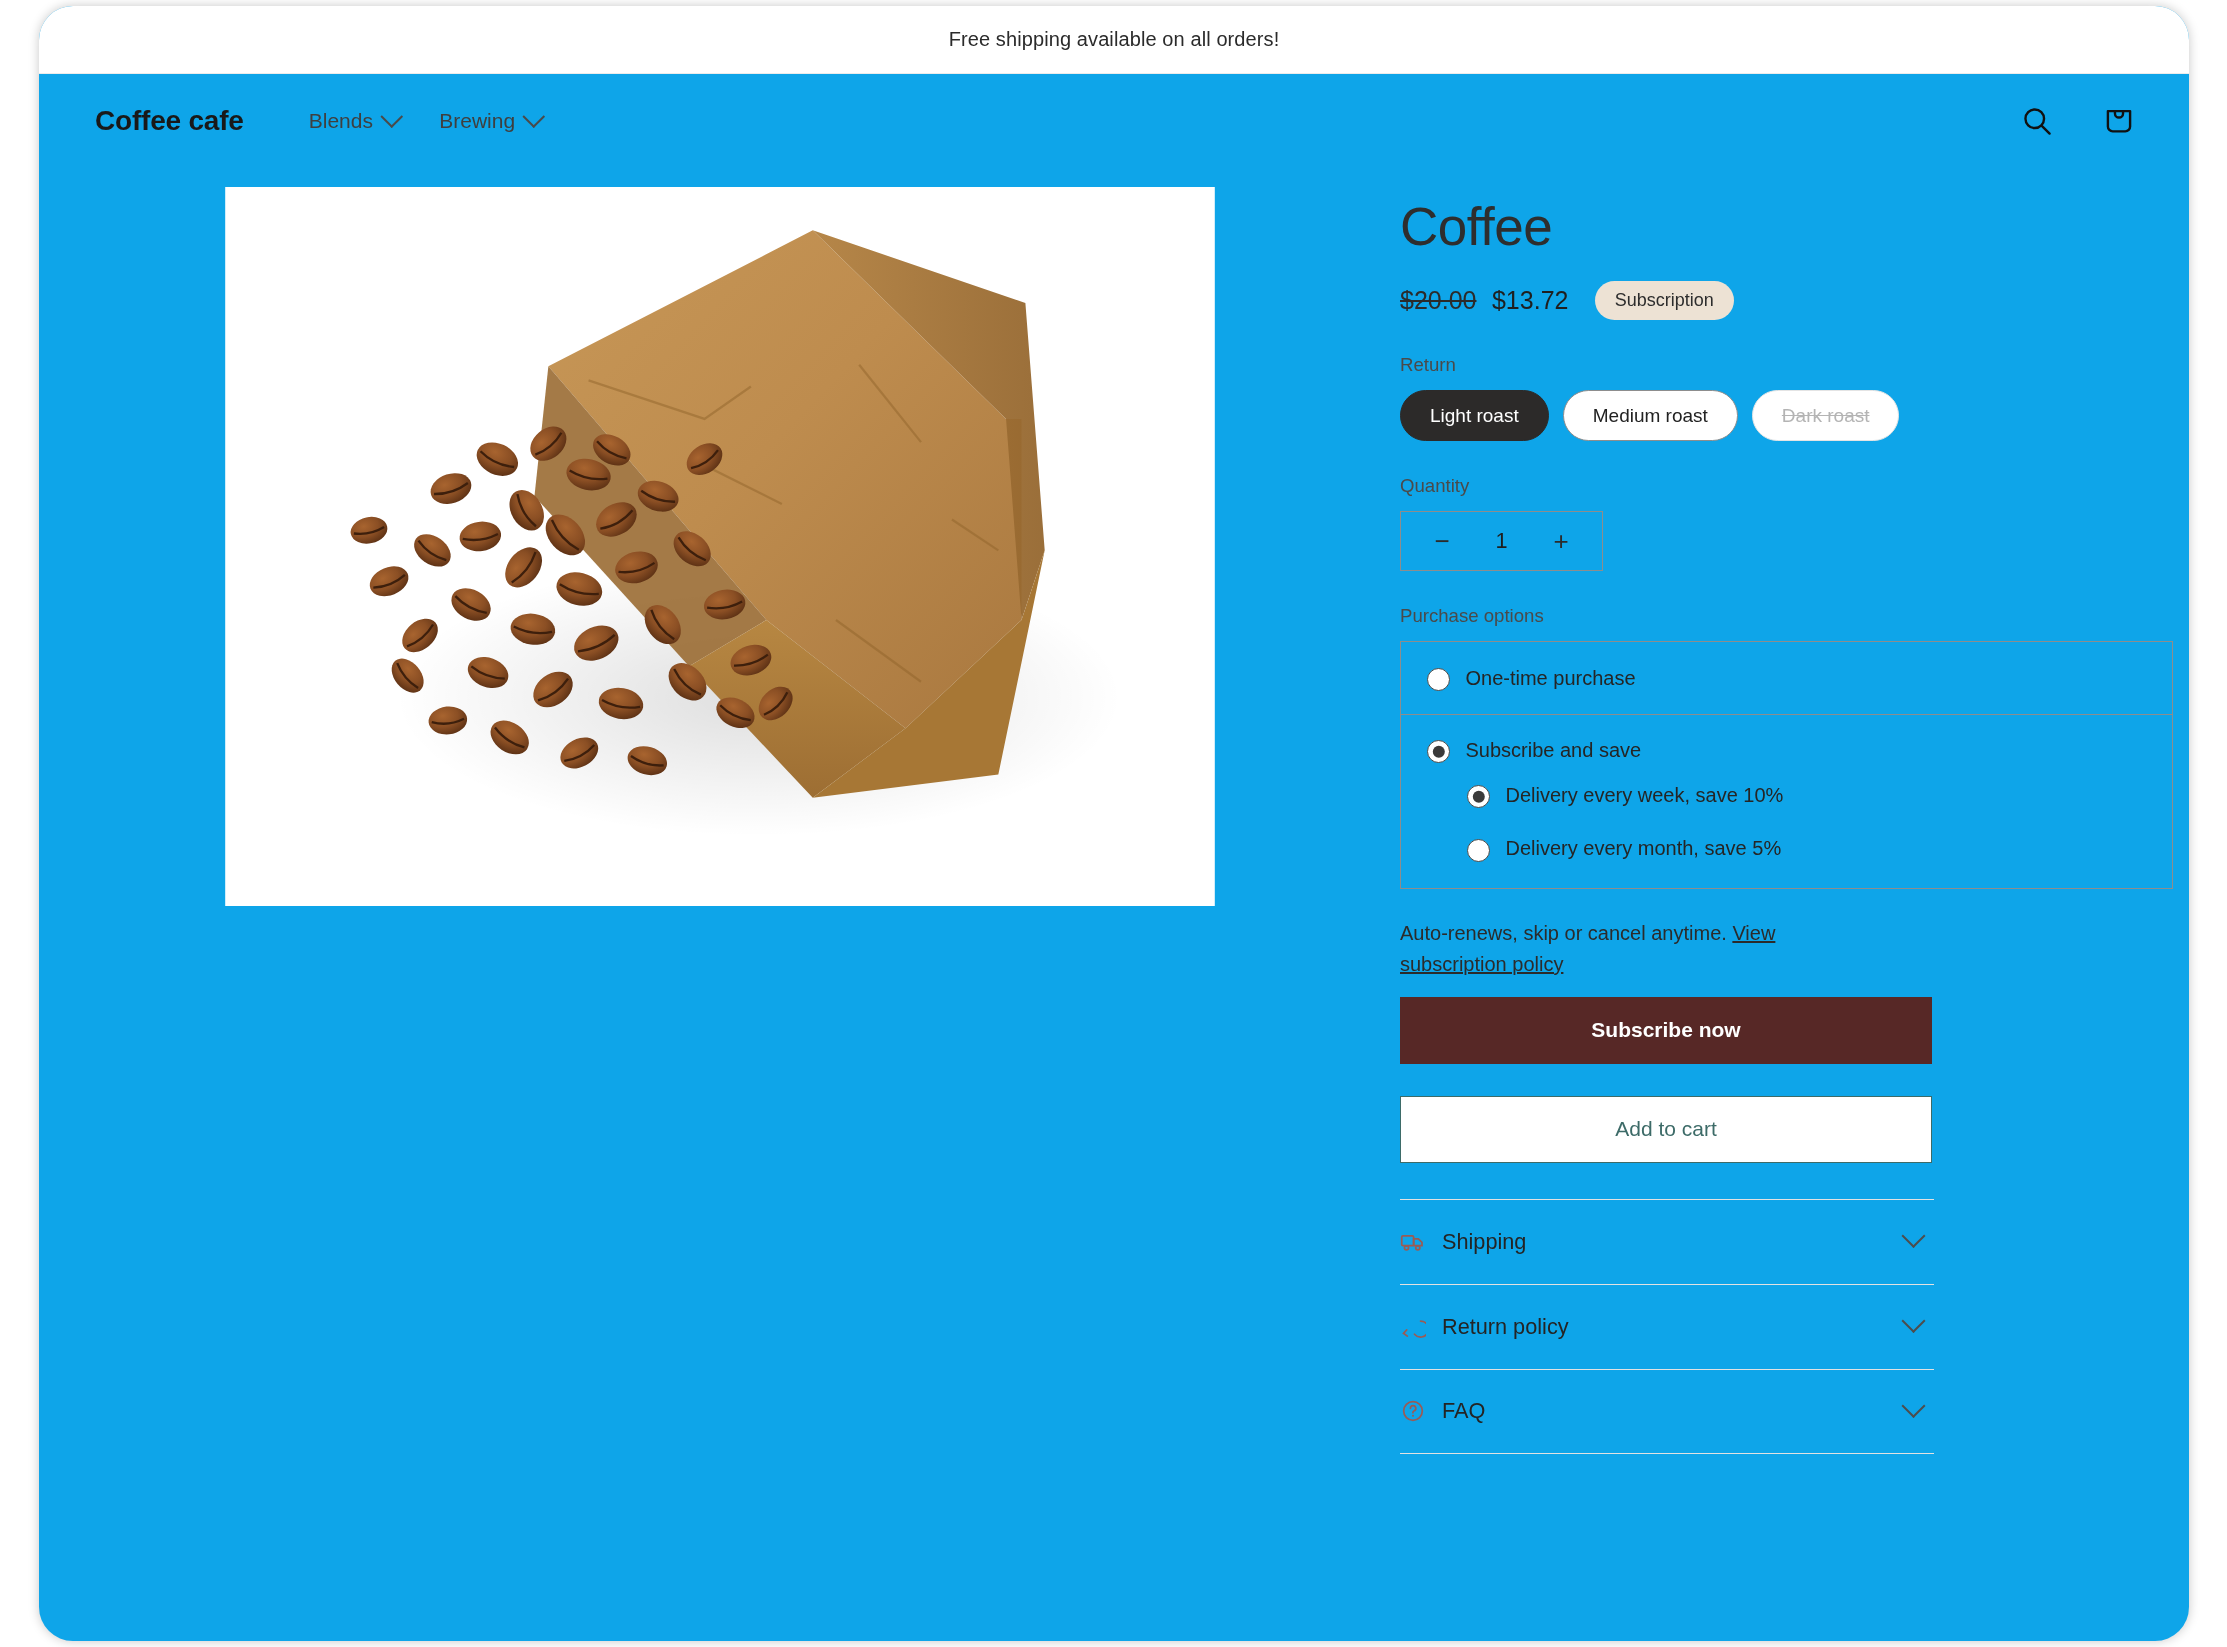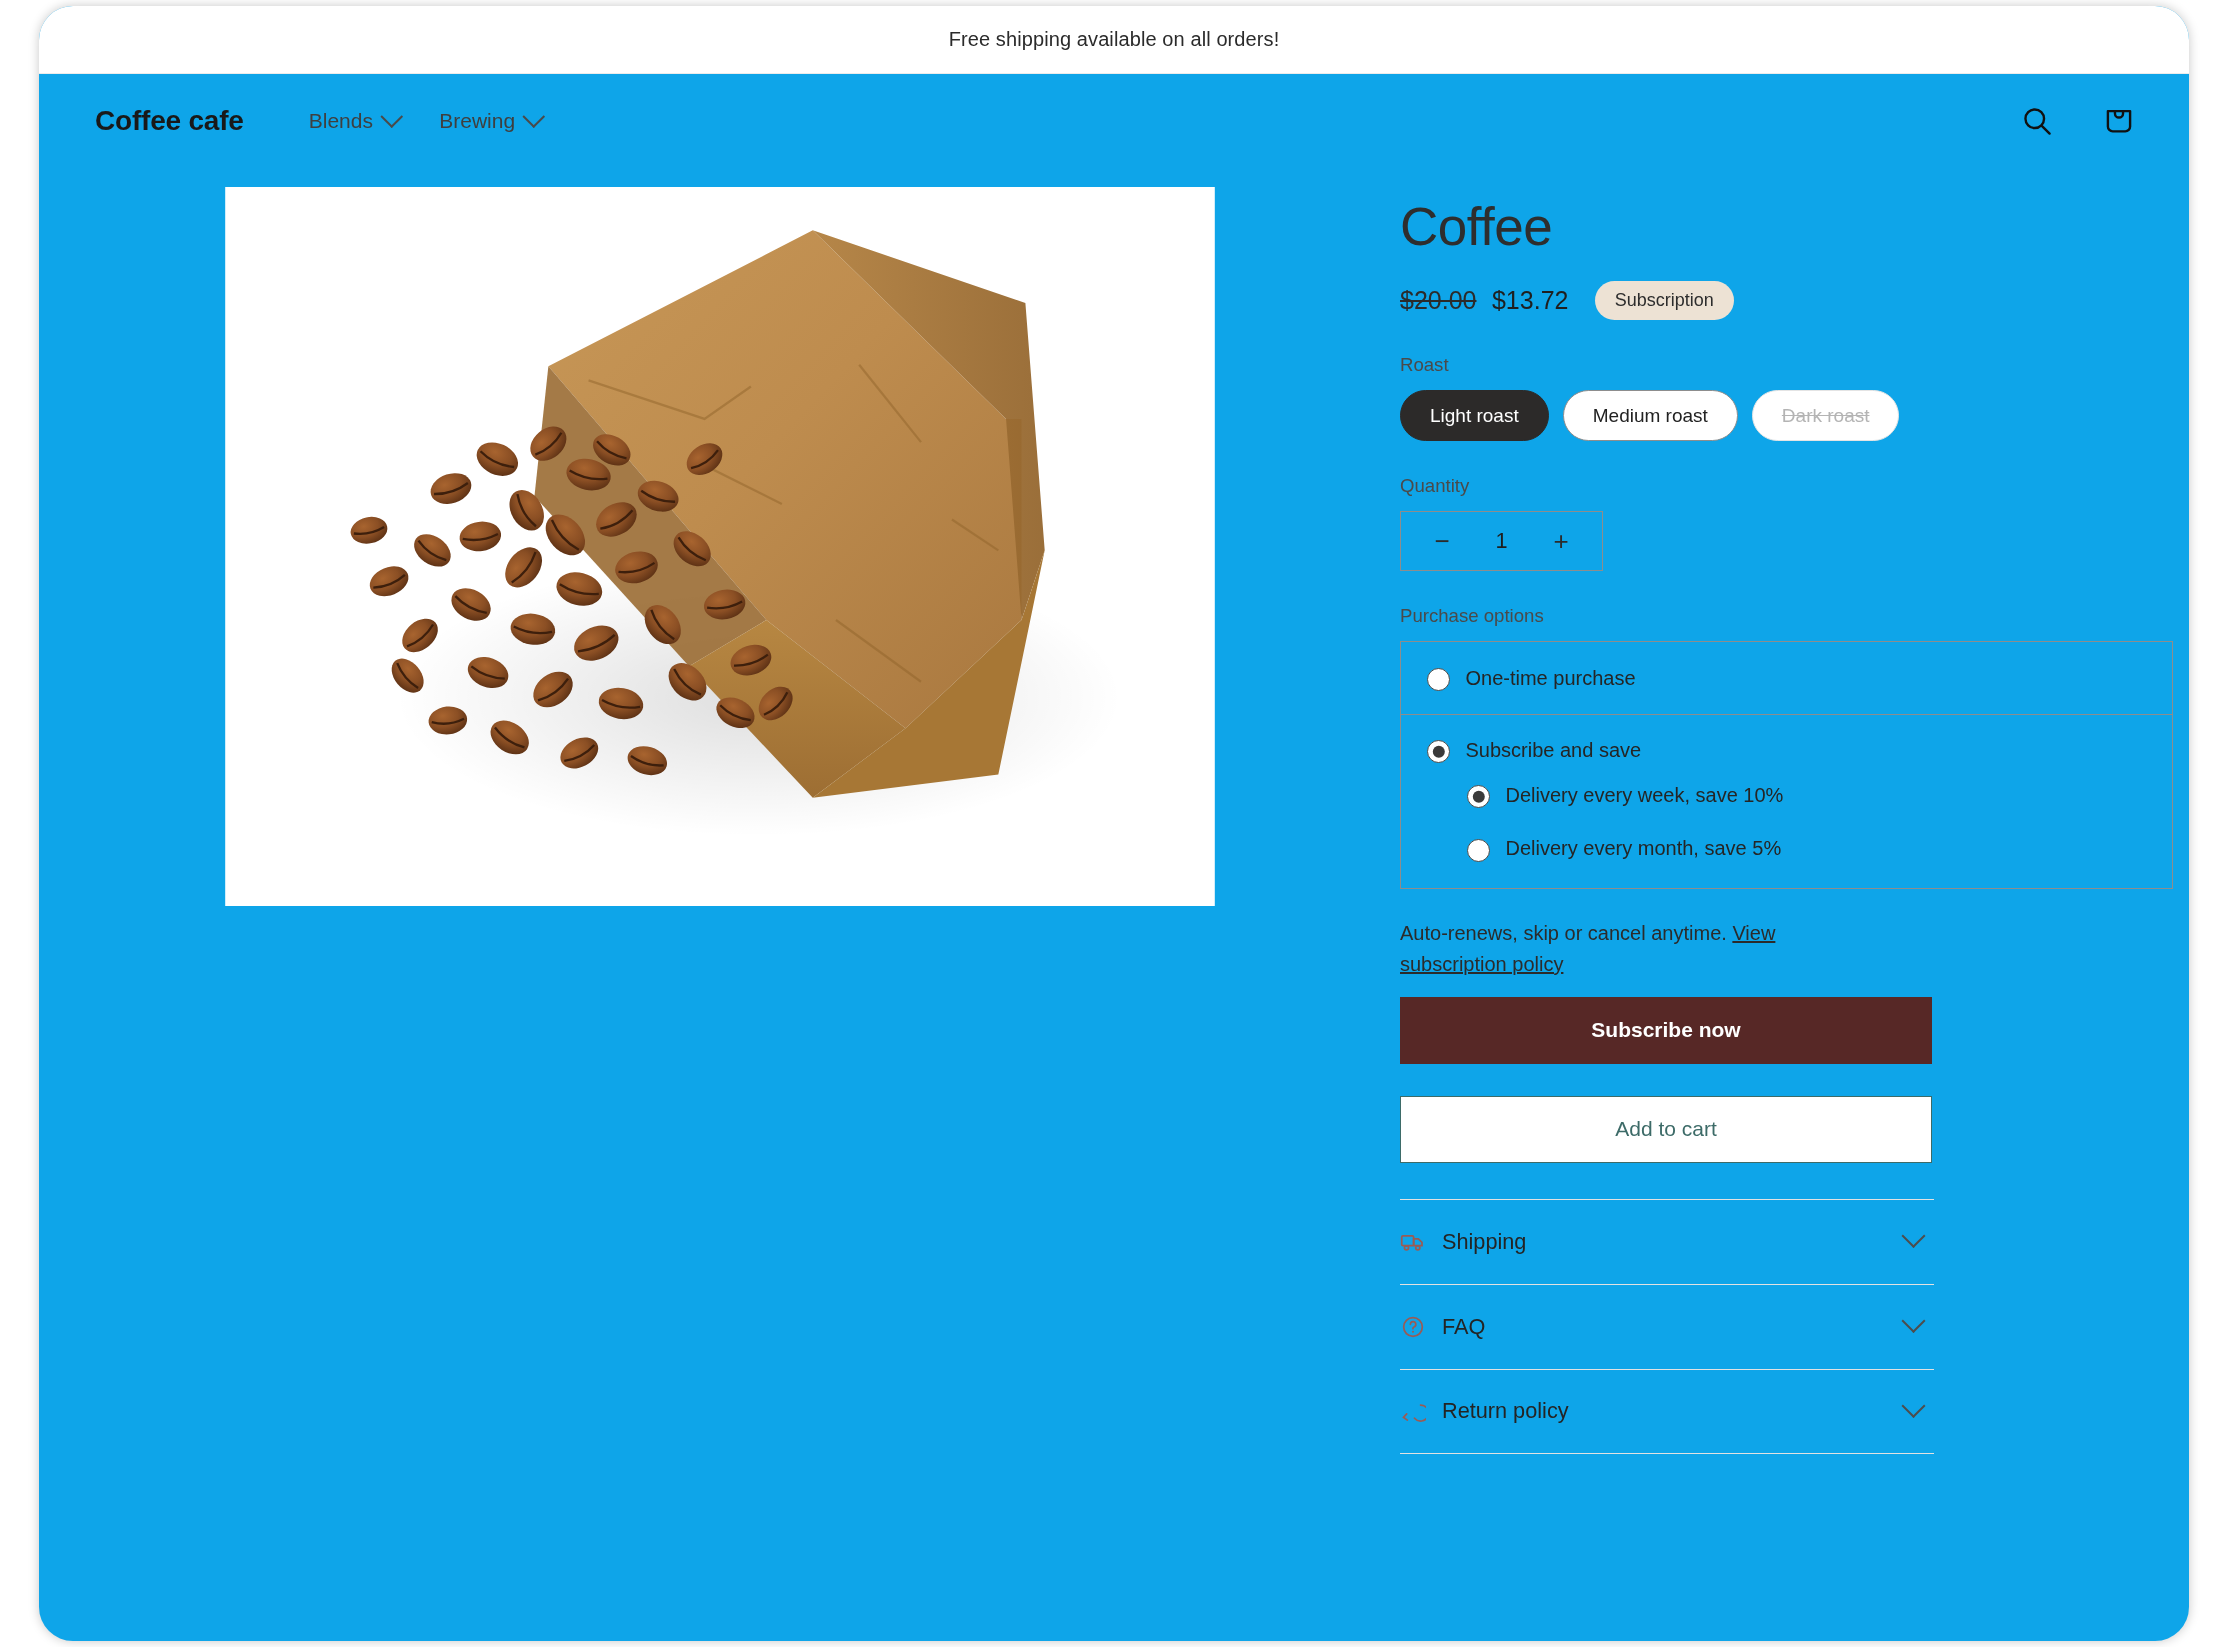--- a/index.html
+++ b/index.html
@@ -503,21 +503,21 @@
     <div class="info-col">
 
       <h1 class="product-title">Coffee</h1>
 
       <div class="price-row">
         <span class="price-compare">$20.00</span>
         <span class="price-current">$13.72</span>
         <span class="badge">Subscription</span>
       </div>
 
-      <div class="field-label">Roast</div>
+      <div class="field-label">Return</div>
       <div class="roast-options">
         <div class="pill selected">Light roast</div>
         <div class="pill normal">Medium roast</div>
         <div class="pill disabled">Dark roast</div>
       </div>
 
       <div class="field-label">Quantity</div>
       <div class="qty-box">
         <div class="qty-btn">−</div>
         <div class="qty-value">1</div>
@@ -569,38 +569,38 @@
               <circle cx="6" cy="17.4" r="1.9"></circle>
               <circle cx="16.4" cy="17.4" r="1.9"></circle>
             </svg>
           </span>
           <span class="acc-title">Shipping</span>
           <span class="acc-caret"></span>
         </div>
 
         <div class="acc-row">
           <span class="acc-icon">
+            <svg width="26" height="26" viewBox="0 0 24 24" fill="none" stroke="#9A5B55" stroke-width="1.6" stroke-linecap="round">
+              <path d="M19 6.5a7.4 7.4 0 1 1-5.6 12.2"></path>
+              <path d="M6.2 14.6 3.2 17.8l3.6 2.6"></path>
+            </svg>
+          </span>
+          <span class="acc-title">Return policy</span>
+          <span class="acc-caret"></span>
+        </div>
+
+        <div class="acc-row">
+          <span class="acc-icon">
             <svg width="26" height="26" viewBox="0 0 24 24" fill="none" stroke="#9A5B55" stroke-width="1.6">
               <circle cx="12" cy="12" r="8.6"></circle>
               <path d="M9.6 9.5a2.5 2.5 0 1 1 3.2 2.5c-.6.3-.9.8-.9 1.6" stroke-linecap="round"></path>
               <circle cx="12" cy="16.4" r="0.9" fill="#9A5B55" stroke="none"></circle>
             </svg>
           </span>
           <span class="acc-title">FAQ</span>
           <span class="acc-caret"></span>
         </div>
 
-        <div class="acc-row">
-          <span class="acc-icon">
-            <svg width="26" height="26" viewBox="0 0 24 24" fill="none" stroke="#9A5B55" stroke-width="1.6" stroke-linecap="round">
-              <path d="M19 6.5a7.4 7.4 0 1 1-5.6 12.2"></path>
-              <path d="M6.2 14.6 3.2 17.8l3.6 2.6"></path>
-            </svg>
-          </span>
-          <span class="acc-title">Return policy</span>
-          <span class="acc-caret"></span>
-        </div>
-
       </div>
     </div>
   </div>
 </div>
 
 
 </body></html>

